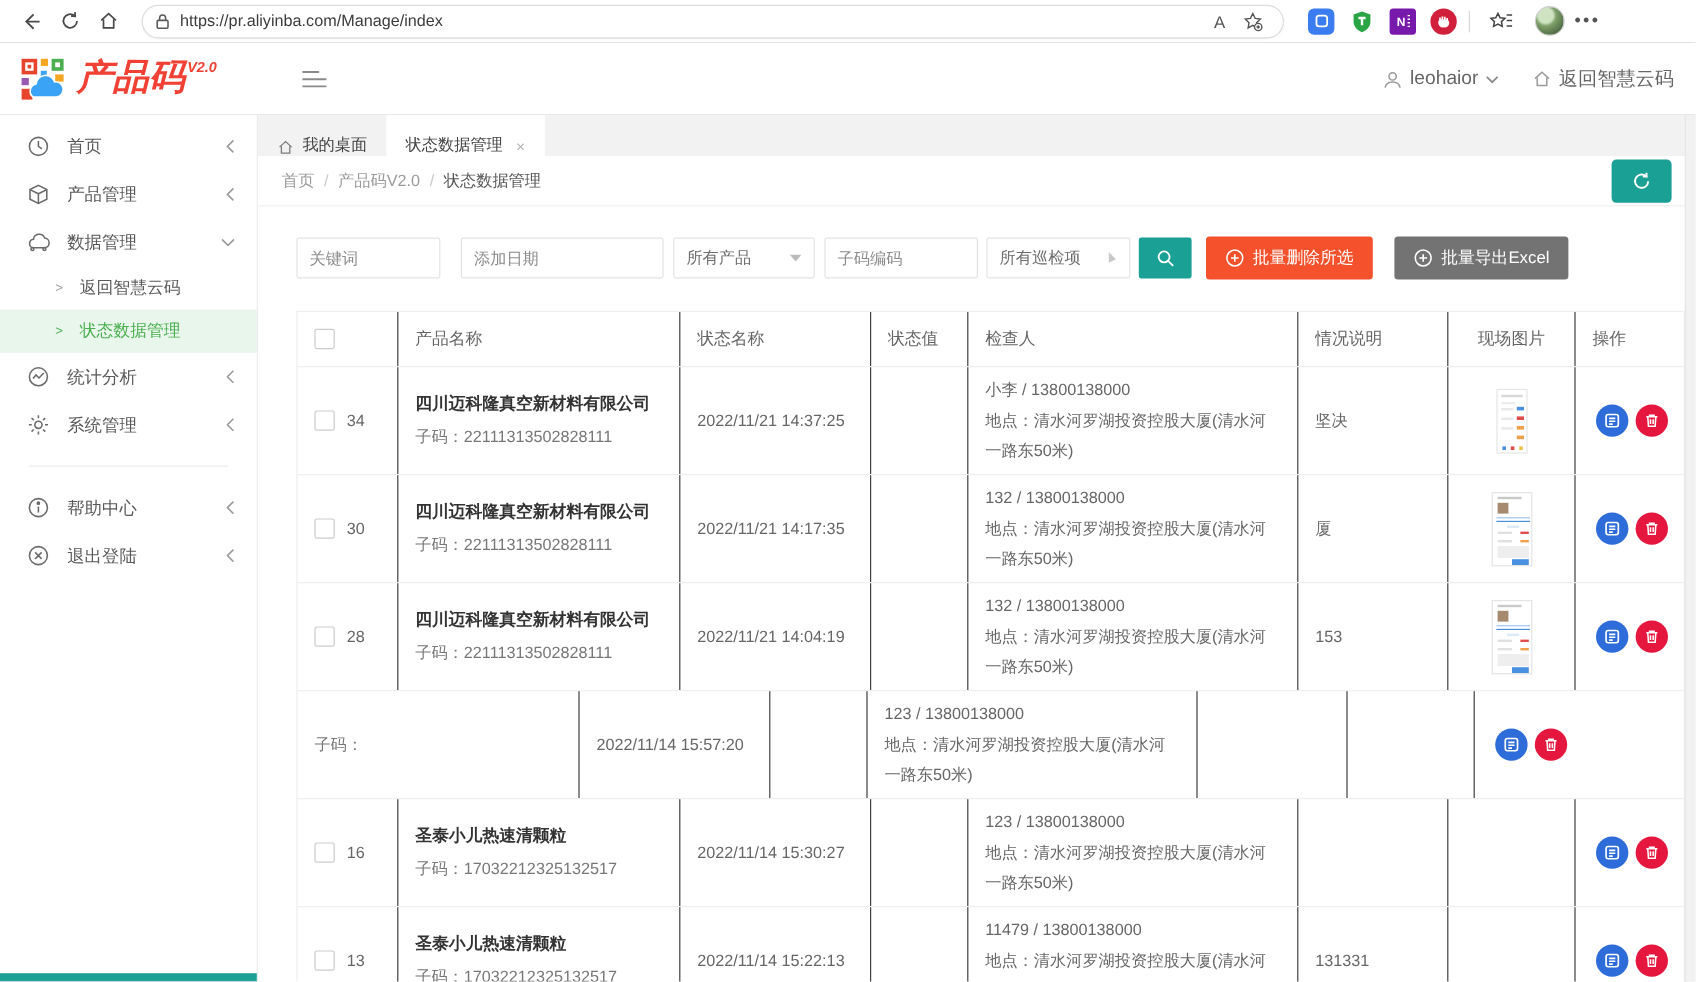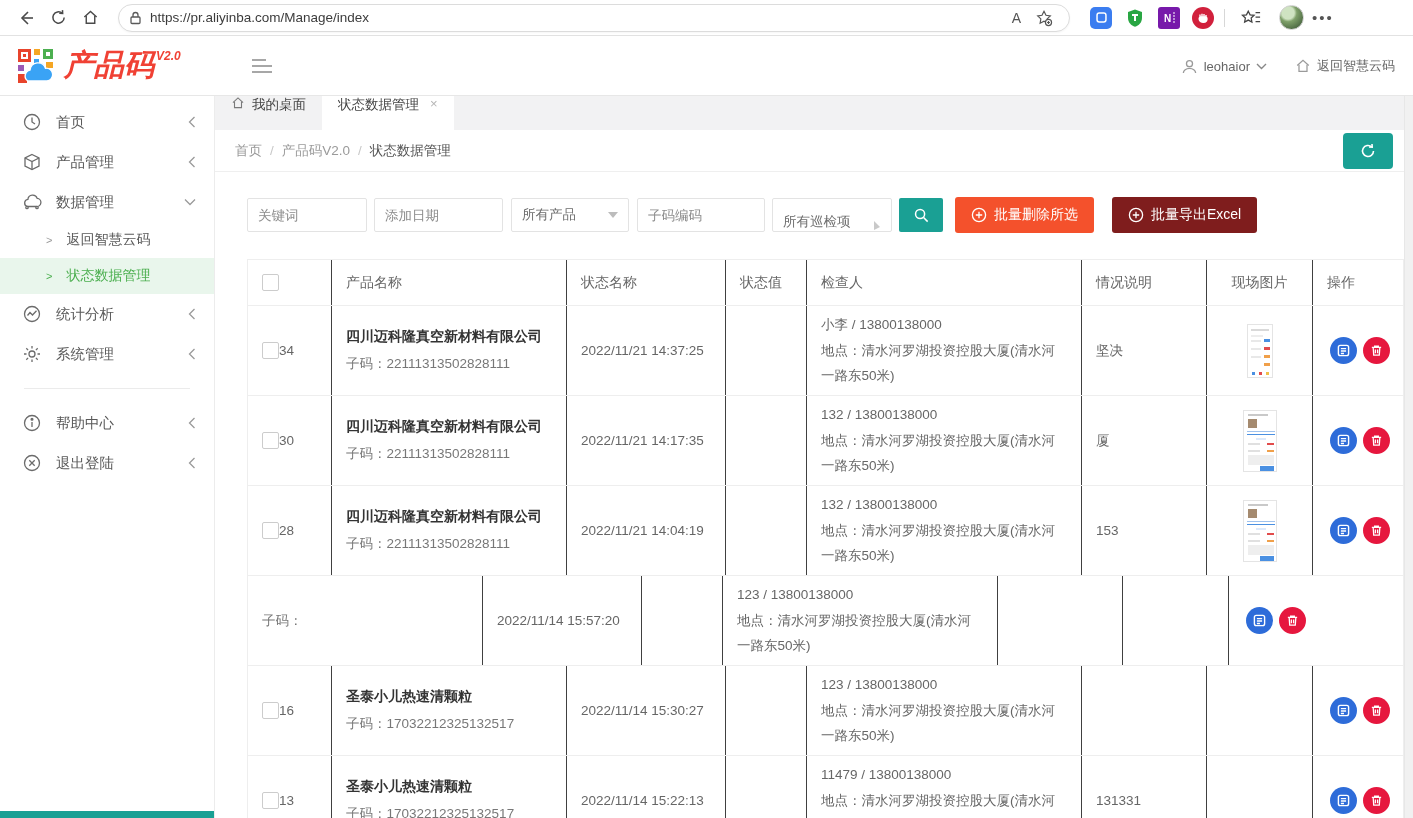--- a/index.html
+++ b/index.html
@@ -18,68 +18,68 @@
   .avatar{width:25px;height:25px;border-radius:50%;background:radial-gradient(circle at 35% 30%,#cfe3c2 0 28%,#7fa06a 40%,#44603c 85%);border:1px solid #d0d0d0;cursor:pointer;}
   .dots{letter-spacing:2px;color:#555;font-size:15px;padding:0 8px;cursor:pointer;}
 
   
   .appheader{height:60px;background:#fff;border-bottom:1px solid #e7e7e7;display:flex;align-items:center;position:relative;}
   .logo{display:flex;align-items:flex-start;padding-left:16px;cursor:pointer;}
   .logo-mark{width:40px;height:40px;position:relative;margin-top:2px;}
   .logo-text{font-size:30px;font-weight:bold;font-style:italic;color:#f04134;margin-left:8px;line-height:40px;}
   .logo-ver{font-size:12px;font-weight:bold;font-style:italic;color:#f04134;margin-top:4px;margin-left:2px;}
   .hamb{margin-left:70px;cursor:pointer;}
-  .hd-right{position:absolute;right:18px;top:0;height:60px;display:flex;align-items:center;gap:28px;color:#666;font-size:13px;}
+  .hd-right{position:absolute;right:18px;top:0;height:60px;display:flex;align-items:center;gap:28px;color:#666;font-size:16px;}
   .hd-item{display:flex;align-items:center;gap:6px;cursor:pointer;}
 
   
   .shell{display:flex;height:722px;}
   .sidebar{width:215px;background:#fff;border-right:1px solid #ececec;position:relative;flex:0 0 auto;}
   .snav{padding-top:6px;}
   .sitem{height:40px;display:flex;align-items:center;padding:0 18px 0 22px;color:#595959;font-size:14.5px;cursor:pointer;}
   .sitem .lbl{margin-left:14px;flex:1;}
   .chev{color:#9a9a9a;}
   .subitem{height:36px;display:flex;align-items:center;padding-left:46px;font-size:14px;color:#595959;cursor:pointer;}
   .subitem .arr{font-size:11px;color:#9a9a9a;margin-right:14px;}
   .subitem.active{background:#e9f6ec;color:#4caf50;}
   .subitem.active .arr{color:#4caf50;}
   .sdiv{height:1px;background:#ebebeb;margin:14px 24px;}
   .side-foot{position:absolute;left:0;bottom:0;width:100%;height:7px;background:#1aa094;}
 
   
   .main{flex:1;position:relative;background:#fff;}
   .tabbar{height:34px;background:#f2f2f3;display:flex;align-items:flex-end;}
-  .tab{height:34px;display:flex;align-items:flex-start;padding:0 16px;font-size:13.5px;color:#444;gap:7px;cursor:pointer;}
+  .tab{height:34px;display:flex;align-items:flex-end;padding:0 16px;font-size:13.5px;color:#444;gap:7px;cursor:pointer;}
   .tab.active{background:#fff;}
   .tab .x{color:#b5b5b5;font-size:13px;margin-left:4px;}
   .crumbbar{height:42px;background:#fff;border-bottom:1px solid #efefef;display:flex;align-items:center;padding:0 12px 0 20px;}
   .crumb{font-size:13.5px;color:#9a9a9a;display:flex;gap:8px;align-items:center;}
   .crumb .sep{color:#c8c8c8;}
   .crumb .cur{color:#555;}
   .refreshbtn{margin-left:auto;width:50px;height:36px;background:#1aa094;border-radius:4px;display:flex;align-items:center;justify-content:center;cursor:pointer;margin-right:8px;}
 
   .content{padding:25px 0 0 32px;}
   .filters{display:flex;align-items:center;gap:0;}
   .finput{height:34px;border:1px solid #e3e3e3;border-radius:2px;padding:0 10px;font-size:13.5px;color:#444;background:#fff;outline:none;font-family:inherit;}
   .finput::placeholder{color:#8c8c8c;}
   .fsel{height:34px;border:1px solid #e3e3e3;border-radius:2px;background:#fff;display:flex;align-items:center;padding:0 10px;font-size:13.5px;color:#6e6e6e;cursor:pointer;position:relative;}
   .fsel .caret{margin-left:auto;}
   .searchbtn{width:44px;height:34px;background:#1aa094;border-radius:2px;display:flex;align-items:center;justify-content:center;cursor:pointer;}
   .bigbtn{height:36px;border-radius:3px;color:#fff;font-size:14px;display:flex;align-items:center;gap:7px;padding:0 16px;cursor:pointer;}
   .btn-del{background:#f4512c;}
-  .btn-exp{background:#7f1d1d;}
+  .btn-exp{background:#737373;}
 
   
   .tablewrap{width:1157px;margin-top:26px;border:1px solid #eee;background:#fff;}
   .thead,.trow{display:flex;}
   .thead{height:46px;border-bottom:1px solid #eee;color:#666;font-size:14px;}
   .trow{height:90px;border-bottom:1px solid #eee;font-size:13.5px;color:#666;}
   .c{border-right:1px solid #404040;display:flex;align-items:center;padding:0 14px;overflow:hidden;}
   .c:last-child{border-right:none;}
-  .w-check{width:84px;flex:0 0 auto;}
+  .w-check{width:84px;flex:0 0 auto;gap:10px;}
   .w-prod{width:235px;flex:0 0 auto;}
   .w-state{width:159px;flex:0 0 auto;}
   .w-val{width:81px;flex:0 0 auto;}
   .w-chk{width:275px;flex:0 0 auto;}
   .w-note{width:125px;flex:0 0 auto;}
   .w-photo{width:106px;flex:0 0 auto;justify-content:center;}
   .w-ops{flex:1;}
   .cb{width:17px;height:17px;border:1px solid #ccc;border-radius:2px;background:#fff;flex:0 0 auto;cursor:pointer;}
   .rid{color:#666;}
   .pcell{display:block;padding-top:0;}
@@ -354,29 +354,29 @@
             <path d="M14.5 9 a5.5 5.5 0 1 1-1.8-4.1"></path>
             <path d="M13 2 L13.2 5.2 L10 5"></path>
           </svg>
       </span>
     </div>
 
     <div class="content">
 
       <div class="filters">
         <input class="finput" style="width: 120px;" placeholder="关键词">
-        <input class="finput" style="width: 129px; margin-left: 7px;" placeholder="添加日期">
+        <input class="finput" style="width: 169px; margin-left: 17px;" placeholder="添加日期">
         <div class="fsel" style="width:118px;margin-left:8px;">
           <span>所有产品</span>
           <svg class="caret" width="10" height="6" viewBox="0 0 10 6">
               <path d="M0 0 L10 0 L5 6 Z" fill="#bcbcbc"></path>
             </svg>
         </div>
         <input class="finput" style="width: 128px; margin-left: 8px;" placeholder="子码编码">
-        <div class="fsel" style="width:120px;margin-left:7px;align-items:flex-end;">
+        <div class="fsel" style="width:120px;margin-left:7px;">
           <span>所有巡检项</span>
           <svg class="caret" width="8" height="10" viewBox="0 0 8 10">
               <path d="M1 9 L1 0 L7 6 Z" fill="#c9c9c9"></path>
             </svg>
         </div>
         <span class="searchbtn" style="margin-left:7px;">
           <svg width="17" height="17" viewBox="0 0 18 18" fill="none" stroke="#fff" stroke-width="1.6">
               <circle cx="7.5" cy="7.5" r="4.8"></circle>
               <path d="M11.2 11.2 L15.5 15.5"></path>
             </svg>

